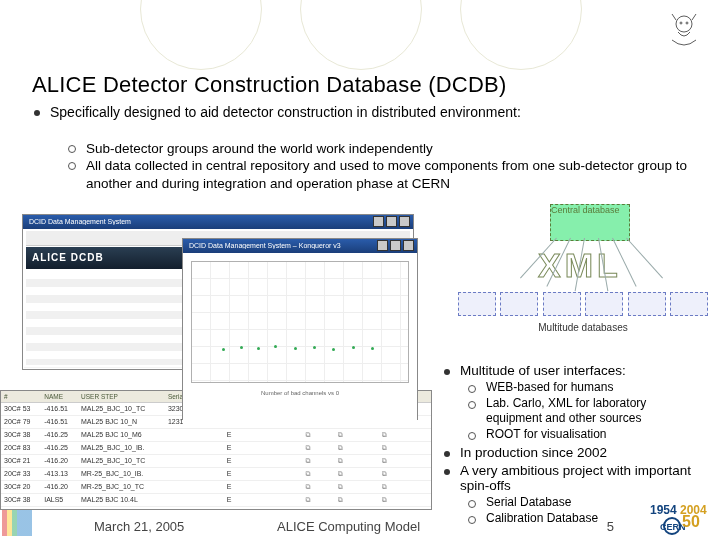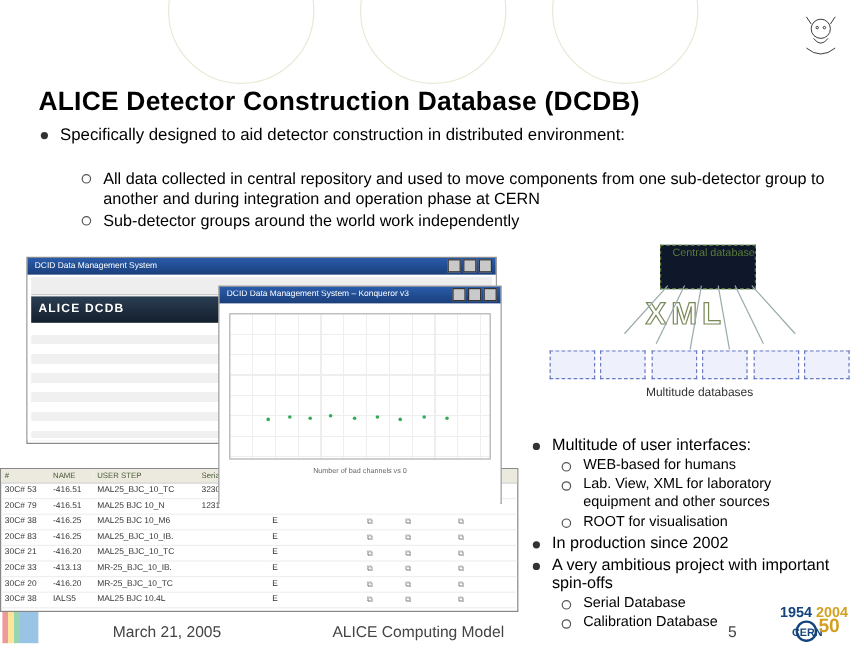--- a/index.html
+++ b/index.html
@@ -10,21 +10,21 @@
     position:relative;
     color:#000;
     overflow:hidden;
   }
   
   .circles{position:absolute;top:-52px;left:140px;display:flex;gap:38px;z-index:0}
   .circles div{width:120px;height:120px;border:1px solid #e8e8d6;border-radius:50%;background:rgba(255,255,255,0)}
   .devil{position:absolute;top:10px;right:18px;width:46px;height:40px;z-index:3}
   .devil svg{width:100%;height:100%}
   .slide{position:relative;padding:14px 18px 0 24px;z-index:2}
-  h1{font-size:22px;font-weight:700;margin:58px 0 6px 8px;letter-spacing:.2px}
+  h1{font-size:22px;font-weight:400;margin:58px 0 6px 8px;letter-spacing:.2px}
   .top-bullet{font-size:14px;margin:2px 0 20px 6px;display:flex}
   .dot{display:inline-block;width:6px;height:6px;border-radius:50%;background:#333;margin:6px 10px 0 4px;flex:none}
   .circ{display:inline-block;width:6px;height:6px;border:1px solid #555;border-radius:50%;margin:5px 10px 0 4px;flex:none}
   .sub{font-size:13.5px;margin-left:40px;display:flex;line-height:1.28}
   .content-row{position:relative;margin-top:6px}
   
   .shot{position:absolute;top:16px;left:-24px;width:440px;height:360px}
   .win{position:absolute;border:1px solid #888;background:#f4f4f4;box-shadow:0 0 0 1px #fff inset}
   .win .titlebar{height:14px;background:linear-gradient(#2a5cab,#1a3e7a);display:flex;align-items:center;padding:0 3px;justify-content:space-between}
   .win .titlebar span{width:9px;height:9px;background:#c9c9c9;border:1px solid #333;margin-left:2px}
@@ -45,22 +45,22 @@
   .chart .pts{position:absolute;inset:0}
   .chart .pts i{position:absolute;width:3px;height:3px;background:#3a5;border-radius:50%}
   .chart .cap{position:absolute;bottom:-14px;left:0;right:0;text-align:center;font-size:6px;color:#666}
   .win3{top:176px;left:0;width:430px;height:118px;z-index:2;background:#fff}
   .tbl{width:100%;border-collapse:collapse;font-size:7px;color:#333}
   .tbl th{background:#eceade;color:#4a5a3a;text-align:left;padding:2px 3px;font-weight:normal;font-size:6.5px;border-bottom:1px solid #ccc}
   .tbl td{padding:2px 3px;border-bottom:1px solid #efefef;white-space:nowrap}
   .tbl td.ic{color:#888}
   
   .diagram{position:absolute;top:6px;right:-6px;width:250px;height:150px}
-  .cdb{position:absolute;top:0;left:92px;width:78px;height:34px;border:1px dashed #5a7c3a;background:#0f172a;font-size:9px;color:#5a7c3a;text-align:right;padding-top:1px;line-height:1.1}
-  .xml{position:absolute;top:42px;left:80px;font-size:26px;font-weight:bold;letter-spacing:4px;
+  .cdb{position:absolute;top:0;left:92px;width:78px;height:34px;border:1px dashed #5a7c3a;background:#86efac;font-size:9px;color:#5a7c3a;text-align:left;padding-top:1px;line-height:1.1}
+  .xml{position:absolute;top:42px;left:80px;font-size:34px;font-weight:bold;letter-spacing:4px;
     color:transparent;-webkit-text-stroke:1px #7a8a5a}
   .sat-row{position:absolute;top:88px;left:0;right:0;display:flex;justify-content:space-between}
   .sat{width:36px;height:22px;border:1px dashed #6b7bc4;background:#eef0fb}
   .satlbl{position:absolute;top:118px;left:0;right:0;text-align:center;font-size:10px;color:#333}
   .arrow{position:absolute;width:1px;background:#9aa;transform-origin:top}
   
   .right-col{position:absolute;top:162px;right:4px;width:258px;font-size:13.5px}
   .right-col .b1{display:flex;margin:3px 0 2px}
   .right-col .b2{display:flex;margin:1px 0 1px 24px;font-size:12px;line-height:1.25}
   
@@ -97,25 +97,25 @@
 
 <div class="slide">
   <h1>ALICE Detector Construction Database (DCDB)</h1>
 
   <div class="top-bullet">
     <span class="dot"></span>
       <span>Specifically designed to aid detector construction in distributed environment:</span>
   </div>
   <div class="sub">
     <span class="circ"></span>
-      <span>All data collected in central repository and used to move components from one sub-detector group to another and during integration and operation phase at CERN</span>
+      <span>Sub-detector groups around the world work independently</span>
   </div>
   <div class="sub">
     <span class="circ"></span>
-      <span>Sub-detector groups around the world work independently</span>
+      <span>All data collected in central repository and used to move components from one sub-detector group to another and during integration and operation phase at CERN</span>
   </div>
 
   <div class="content-row">
 
     <div class="shot">
       <div class="win win1">
         <div class="titlebar">
             <div class="t">DCID Data Management System</div>
             <span></span>
             <span></span>
@@ -289,21 +289,21 @@
       <div class="b1">
           <span class="dot"></span>
           <span>Multitude of user interfaces:</span>
         </div>
       <div class="b2">
           <span class="circ"></span>
           <span>WEB-based for humans</span>
         </div>
       <div class="b2">
           <span class="circ"></span>
-          <span>Lab. View, XML for laboratory equipment and other sources</span>
+          <span>Lab. Carlo, XML for laboratory equipment and other sources</span>
         </div>
       <div class="b2">
           <span class="circ"></span>
           <span>ROOT for visualisation</span>
         </div>
       <div class="b1">
           <span class="dot"></span>
           <span>In production since 2002</span>
         </div>
       <div class="b1">

